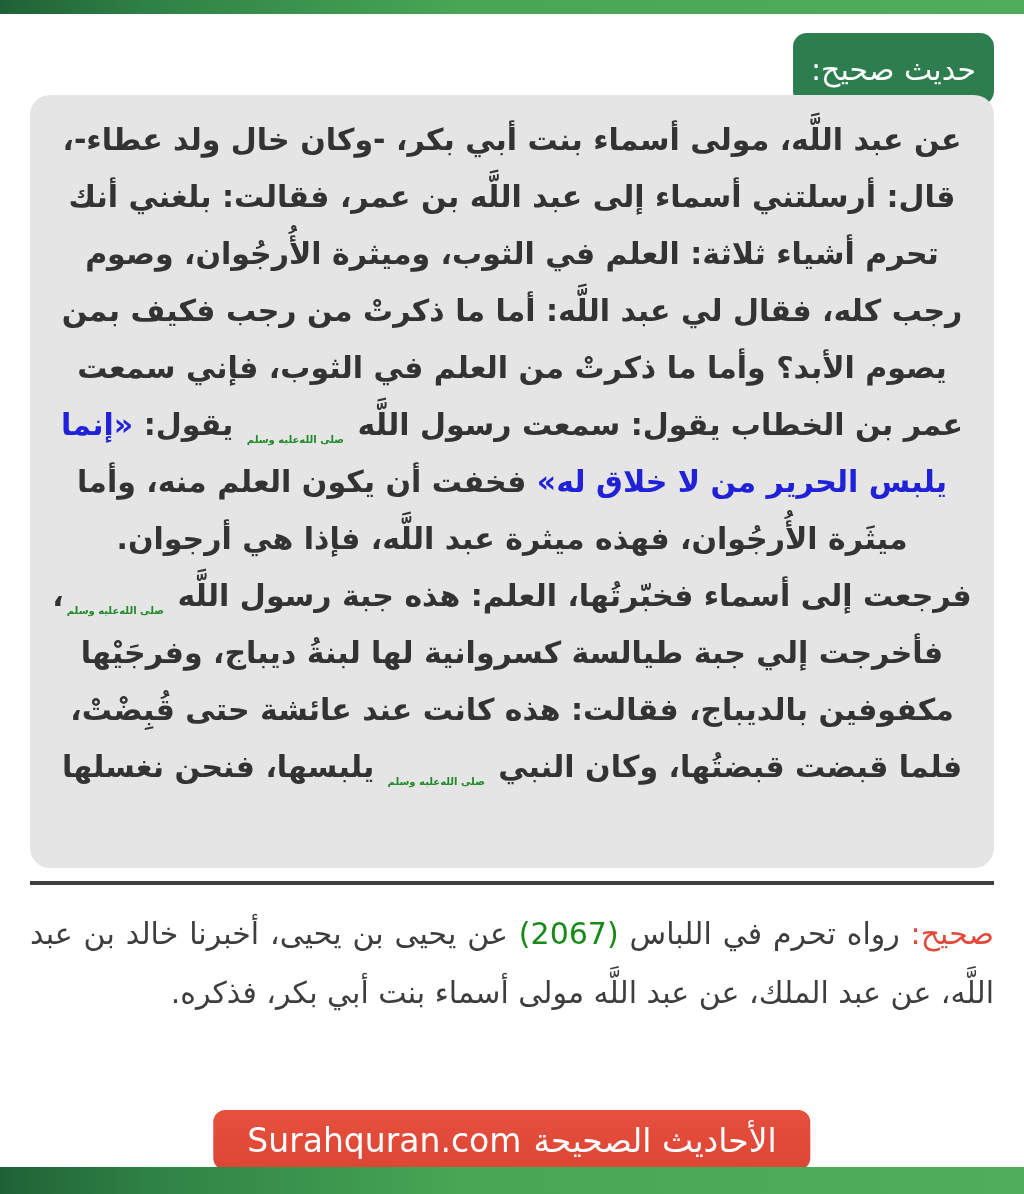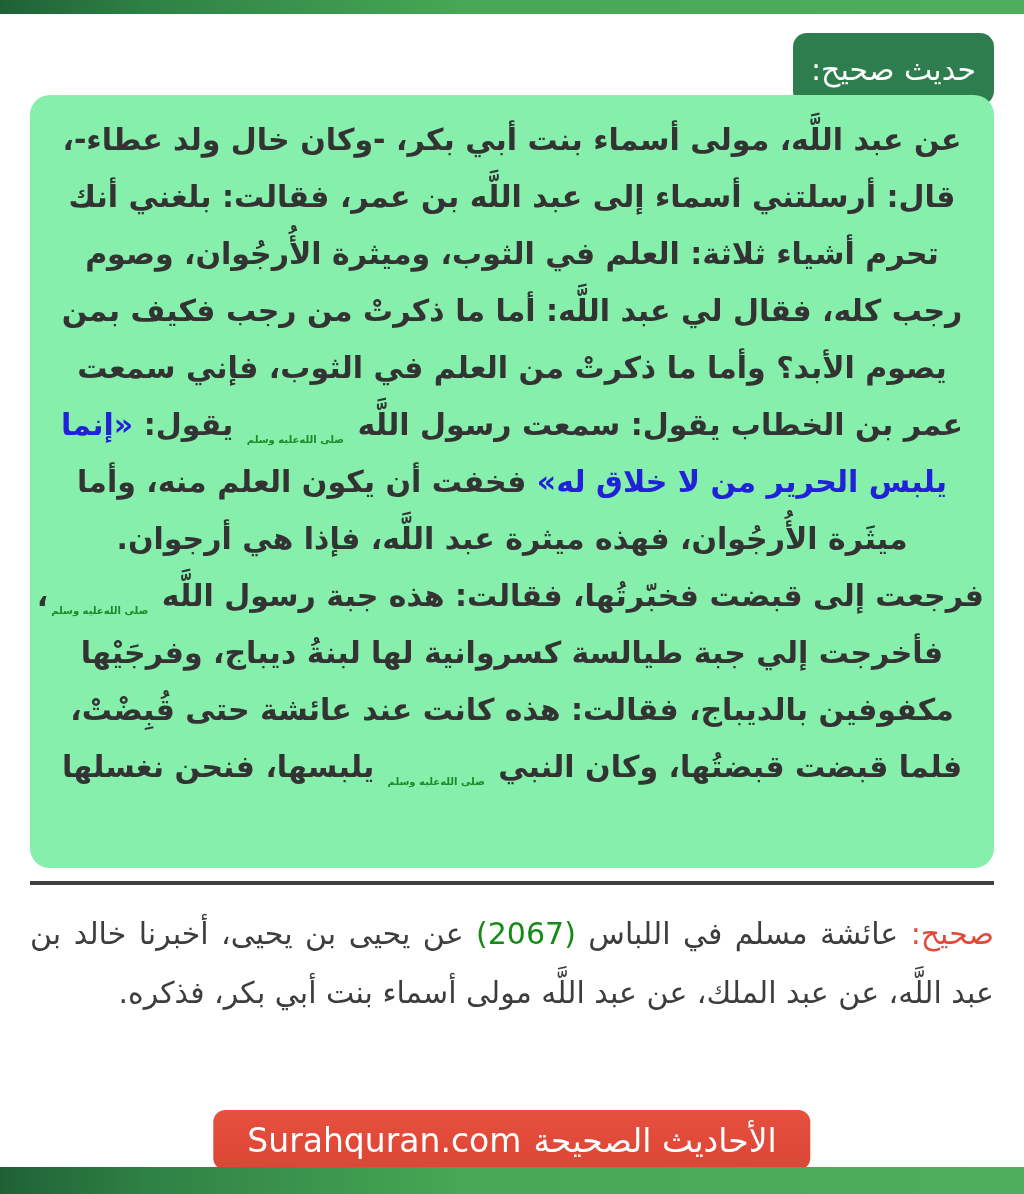--- a/index.html
+++ b/index.html
@@ -14,21 +14,21 @@
     background:linear-gradient(to left,#4fae5c 0%,#47a755 55%,#2f8245 85%,#1f6136 100%);
   }
   .badge{
     position:absolute;top:33px;right:30px;height:56px;
     background:#2e7d4f;border-radius:14px;
     display:flex;align-items:center;padding:8px 18px;
     color:#ffffff;font-size:30px;
   }
   .hadith-box{
     position:absolute;top:95px;right:30px;width:944px;height:741px;
-    background:#86efac;border-radius:20px;
+    background:#e5e5e5;border-radius:20px;
     padding:16px 10px;
     color:#333333;font-weight:bold;font-size:30px;
     text-align:center;
   }
   .line{line-height:57px;height:57px;white-space:nowrap;}
   .seg-blue{color:#2121d8;}
   .seg-red{color:#e2493a;}
   .seg-green{color:#168a16;}
   .saw{
     display:inline-flex;justify-content:center;
@@ -72,34 +72,34 @@
     <div class="line"><span>قال: أرسلتني أسماء إلى عبد اللَّه بن عمر، فقالت: بلغني أنك</span></div>
     <div class="line"><span>تحرم أشياء ثلاثة: العلم في الثوب، وميثرة الأُرجُوان، وصوم</span></div>
     <div class="line"><span>رجب كله، فقال لي عبد اللَّه: أما ما ذكرتْ من رجب فكيف بمن</span></div>
     <div class="line"><span>يصوم الأبد؟ وأما ما ذكرتْ من العلم في الثوب، فإني سمعت</span></div>
     <div class="line"><span>عمر بن الخطاب يقول: سمعت رسول اللَّه </span><span class="saw">
         <span>صلى الله</span>
         <span>عليه وسلم</span>
       </span><span> يقول: </span><span class="seg-blue">«إنما</span></div>
     <div class="line"><span class="seg-blue">يلبس الحرير من لا خلاق له»</span><span> فخفت أن يكون العلم منه، وأما</span></div>
     <div class="line"><span>ميثَرة الأُرجُوان، فهذه ميثرة عبد اللَّه، فإذا هي أرجوان.</span></div>
-    <div class="line"><span>فرجعت إلى قبضت فخبّرتُها، فقالت: هذه جبة رسول اللَّه </span><span class="saw">
+    <div class="line"><span>فرجعت إلى أسماء فخبّرتُها، العلم: هذه جبة رسول اللَّه </span><span class="saw">
         <span>صلى الله</span>
         <span>عليه وسلم</span>
       </span><span>،</span></div>
     <div class="line"><span>فأخرجت إلي جبة طيالسة كسروانية لها لبنةُ ديباج، وفرجَيْها</span></div>
     <div class="line"><span>مكفوفين بالديباج، فقالت: هذه كانت عند عائشة حتى قُبِضْتْ،</span></div>
     <div class="line"><span>فلما قبضت قبضتُها، وكان النبي </span><span class="saw">
         <span>صلى الله</span>
         <span>عليه وسلم</span>
       </span><span> يلبسها، فنحن نغسلها</span></div>
   </div>
 
 <div class="separator"></div>
 
-<p class="takhrij" id="takhrij"><span class="seg-red">صحيح:</span><span> عائشة مسلم في اللباس </span><span class="seg-green">(2067)</span><span> عن يحيى بن يحيى، أخبرنا خالد بن عبد اللَّه، عن عبد الملك، عن عبد اللَّه مولى أسماء بنت أبي بكر، فذكره.</span></p>
+<p class="takhrij" id="takhrij"><span class="seg-red">صحيح:</span><span> رواه تحرم في اللباس </span><span class="seg-green">(2067)</span><span> عن يحيى بن يحيى، أخبرنا خالد بن عبد اللَّه، عن عبد الملك، عن عبد اللَّه مولى أسماء بنت أبي بكر، فذكره.</span></p>
 
 <div class="banner">
   <span>الأحاديث الصحيحة</span>
   <span class="site">Surahquran.com</span>
 </div>
 
 <div class="bottombar"></div>
 
 </body></html>

